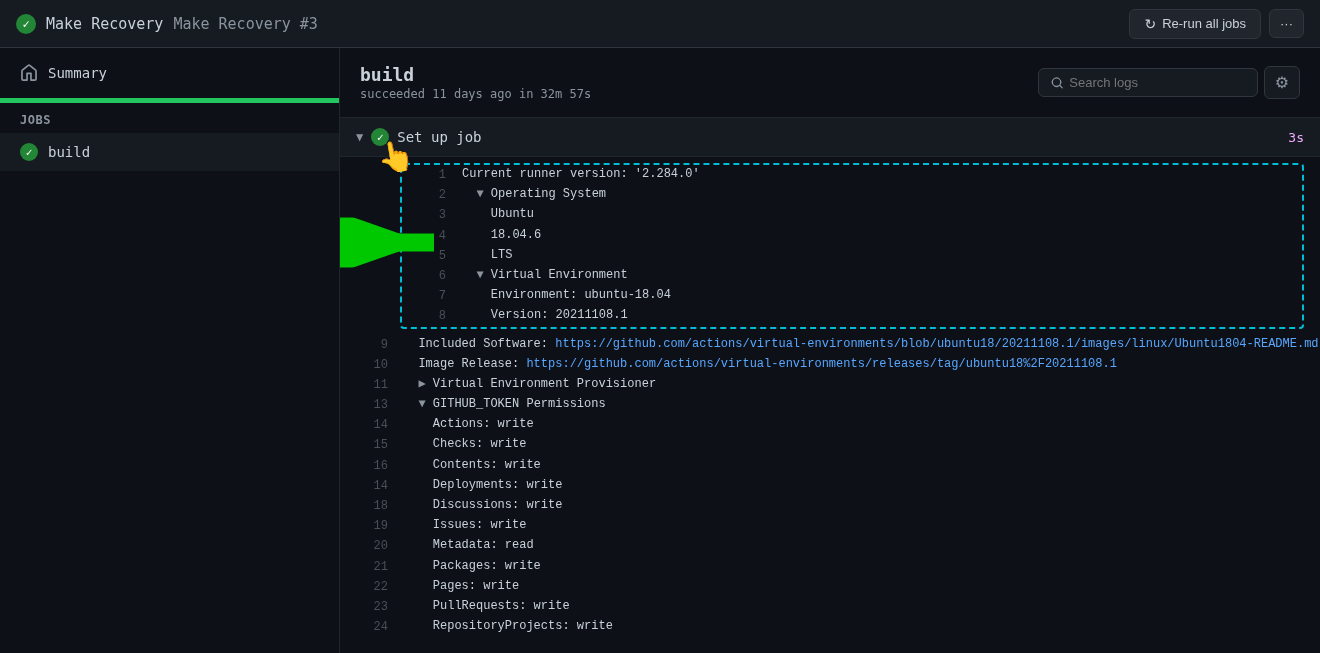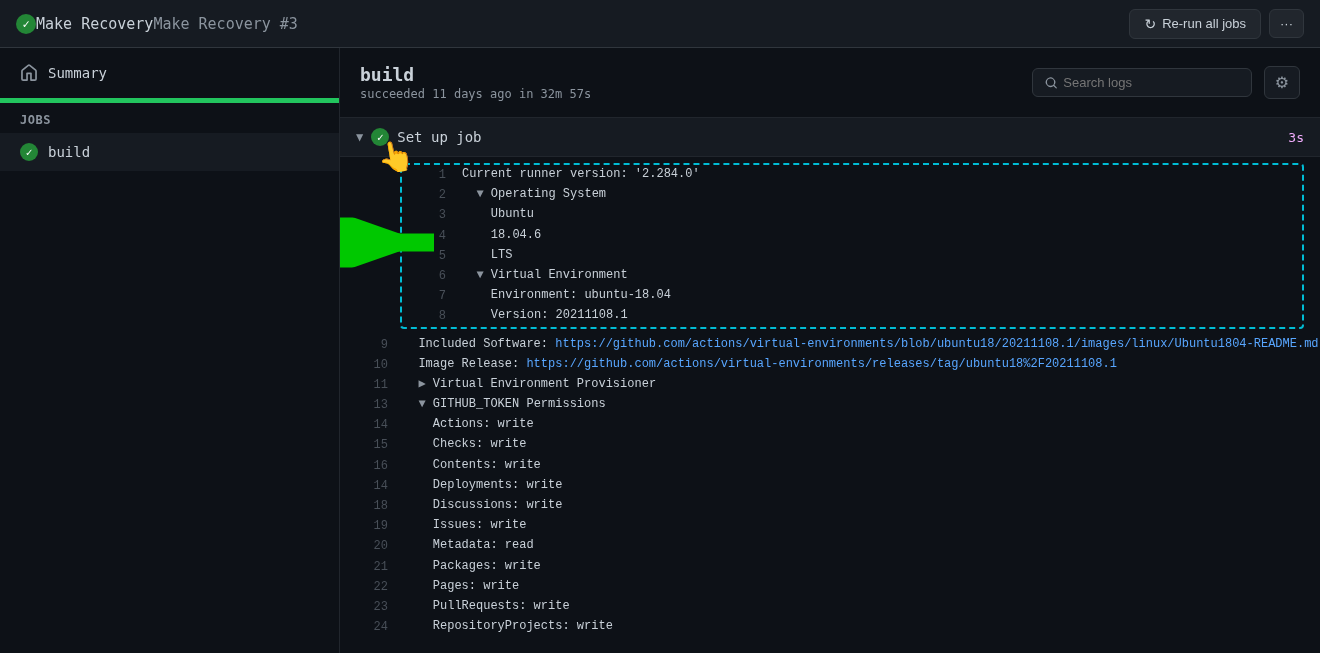--- a/index.html
+++ b/index.html
@@ -21,20 +21,21 @@
       height: 48px;
       display: flex;
       align-items: center;
       justify-content: space-between;
       padding: 0 16px;
       flex-shrink: 0;
     }
     .top-header-left {
       display: flex;
       align-items: center;
+      gap: 10px;
     }
     .status-icon-green {
       width: 20px;
       height: 20px;
       background: #238636;
       border-radius: 50%;
       display: flex;
       align-items: center;
       justify-content: center;
       flex-shrink: 0;
@@ -164,21 +165,21 @@
       color: #c9d1d9;
     }
     .build-info .meta {
       font-size: 12px;
       color: #8b949e;
       margin-top: 2px;
     }
     .build-header-right {
       display: flex;
       align-items: center;
-      gap: 12px;
+      gap: 6px;
     }
     .search-logs {
       background: #161b22;
       border: 1px solid #30363d;
       color: #8b949e;
       padding: 6px 12px;
       border-radius: 6px;
       font-size: 13px;
       width: 220px;
       display: flex;

